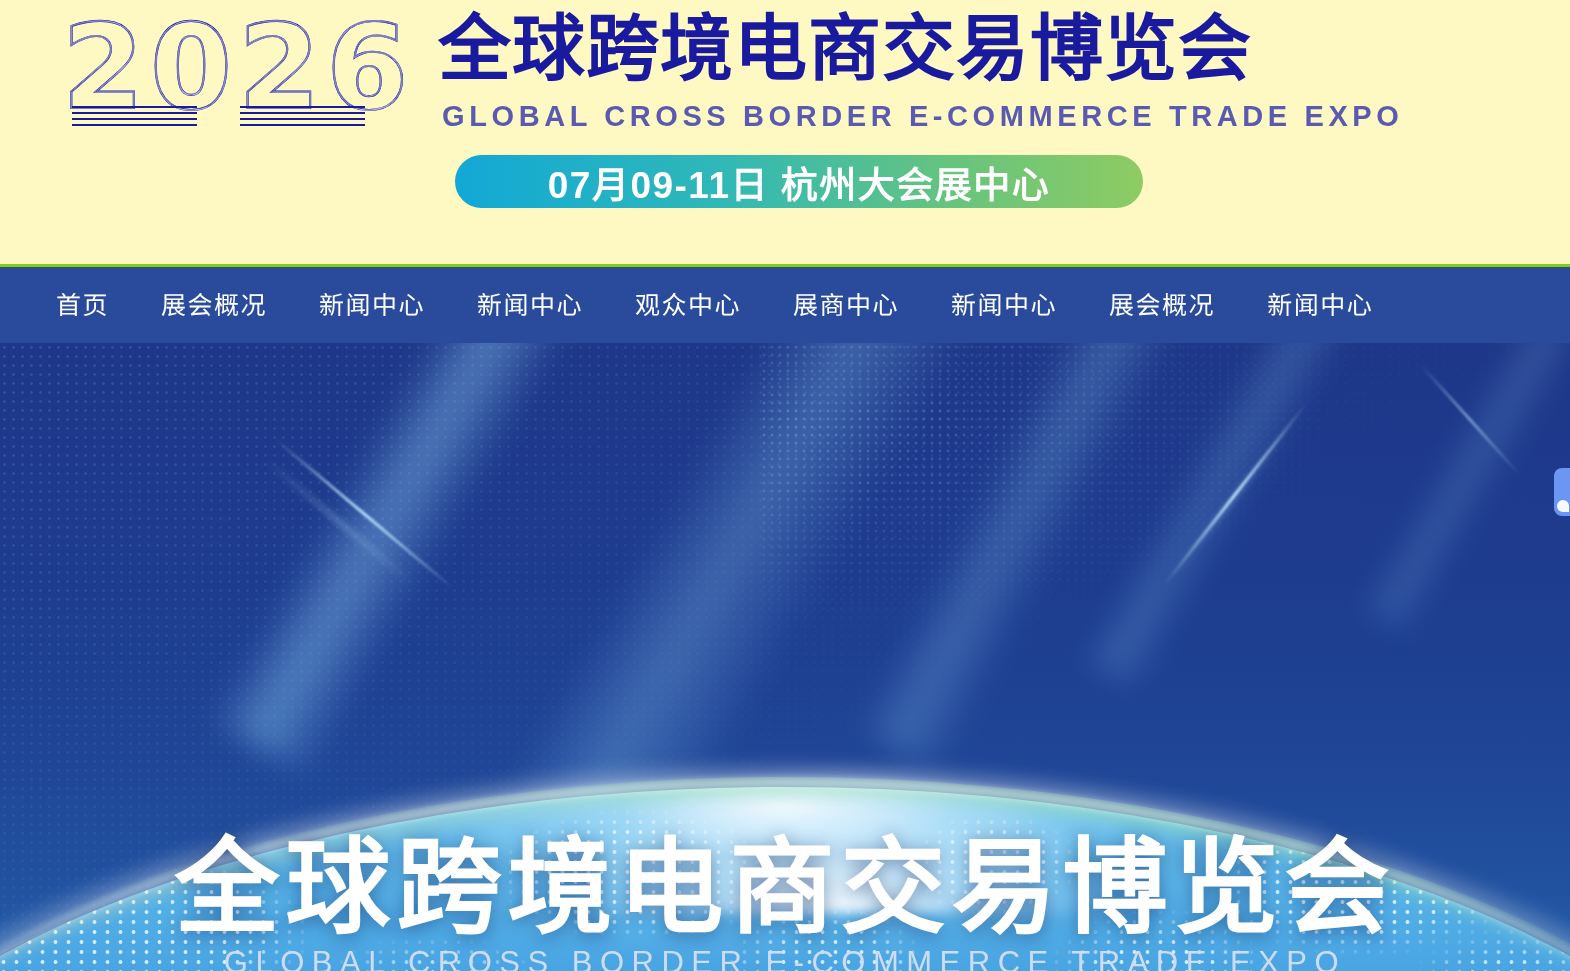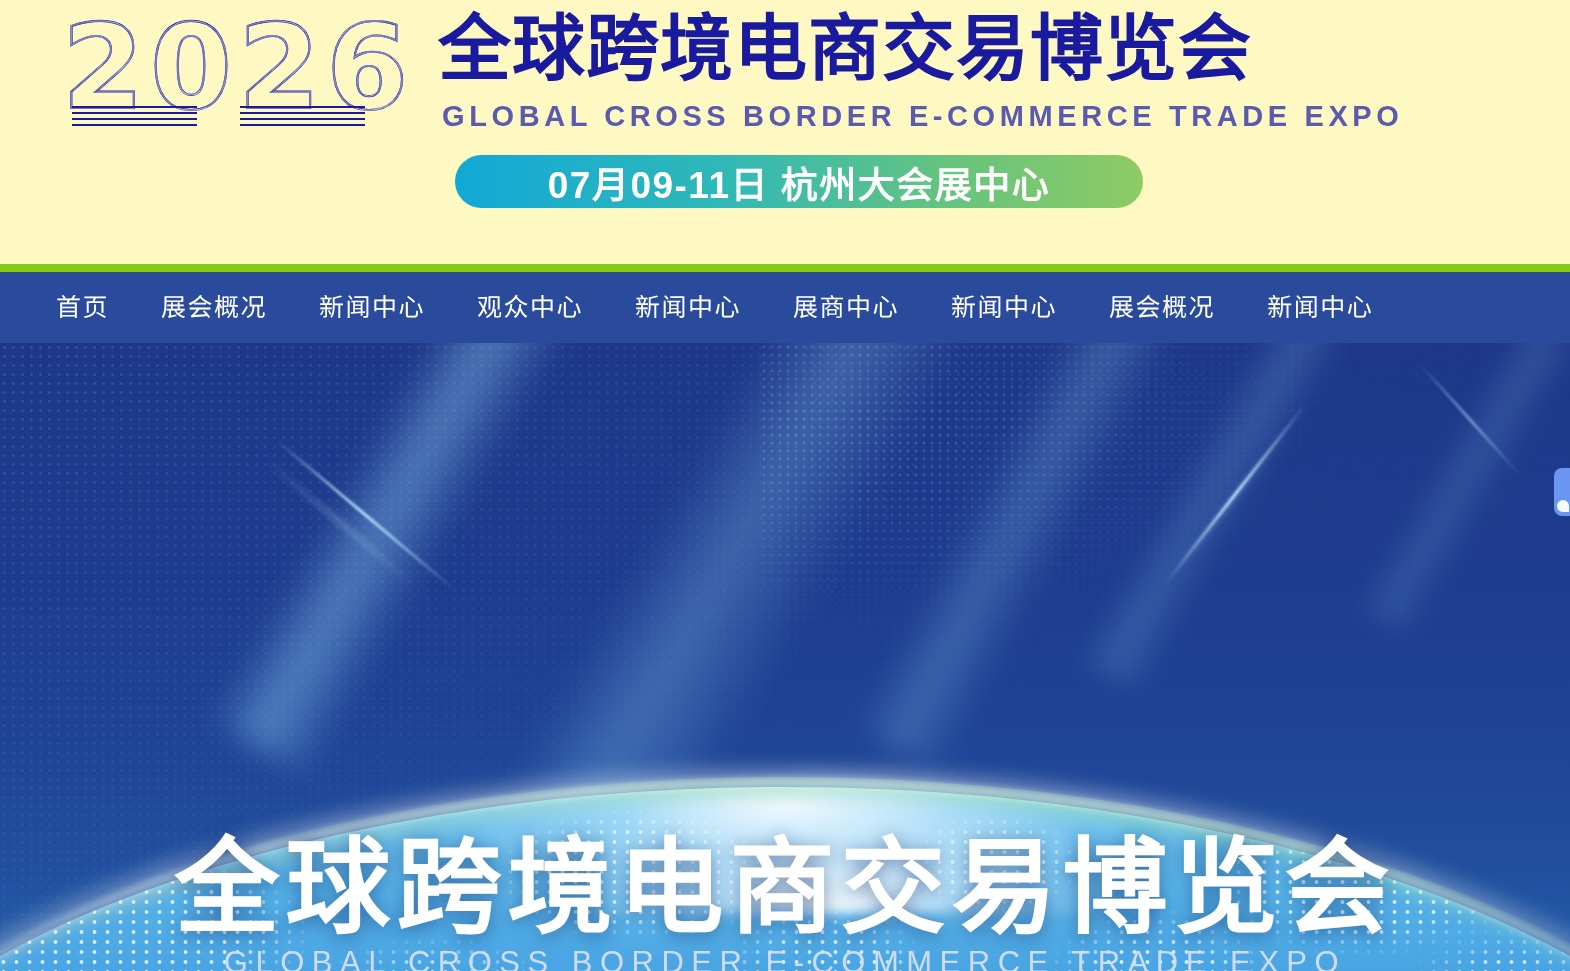--- a/index.html
+++ b/index.html
@@ -97,21 +97,21 @@
     font-weight:700;
     letter-spacing:1.5px;
     white-space:nowrap;
   }
 
   
   .navbar {
     position:relative;
     width:1570px; height:79px;
     background:#2a4b9b;
-    border-top:8px solid #84cc16;
+    border-top:3px solid #84cc16;
     display:flex;
     align-items:center;
     padding-left:30px;
     z-index:5;
   }
   .nav-item {
     color:#ffffff;
     font-size:25px;
     font-weight:400;
     letter-spacing:1.5px;
@@ -345,22 +345,22 @@
 
     <div class="date-pill">
       <span class="date-pill-text">07月09-11日  杭州大会展中心</span>
     </div>
   </div>
 
   <nav class="navbar">
     <a class="nav-item">首页</a>
     <a class="nav-item">展会概况</a>
     <a class="nav-item">新闻中心</a>
+    <a class="nav-item">新闻中心</a>
     <a class="nav-item">观众中心</a>
-    <a class="nav-item">新闻中心</a>
     <a class="nav-item">展商中心</a>
     <a class="nav-item">新闻中心</a>
     <a class="nav-item">展会概况</a>
     <a class="nav-item">新闻中心</a>
   </nav>
 
   <section class="hero">
 
     <div class="hero-dots"></div>
     <div class="hero-dots2"></div>

